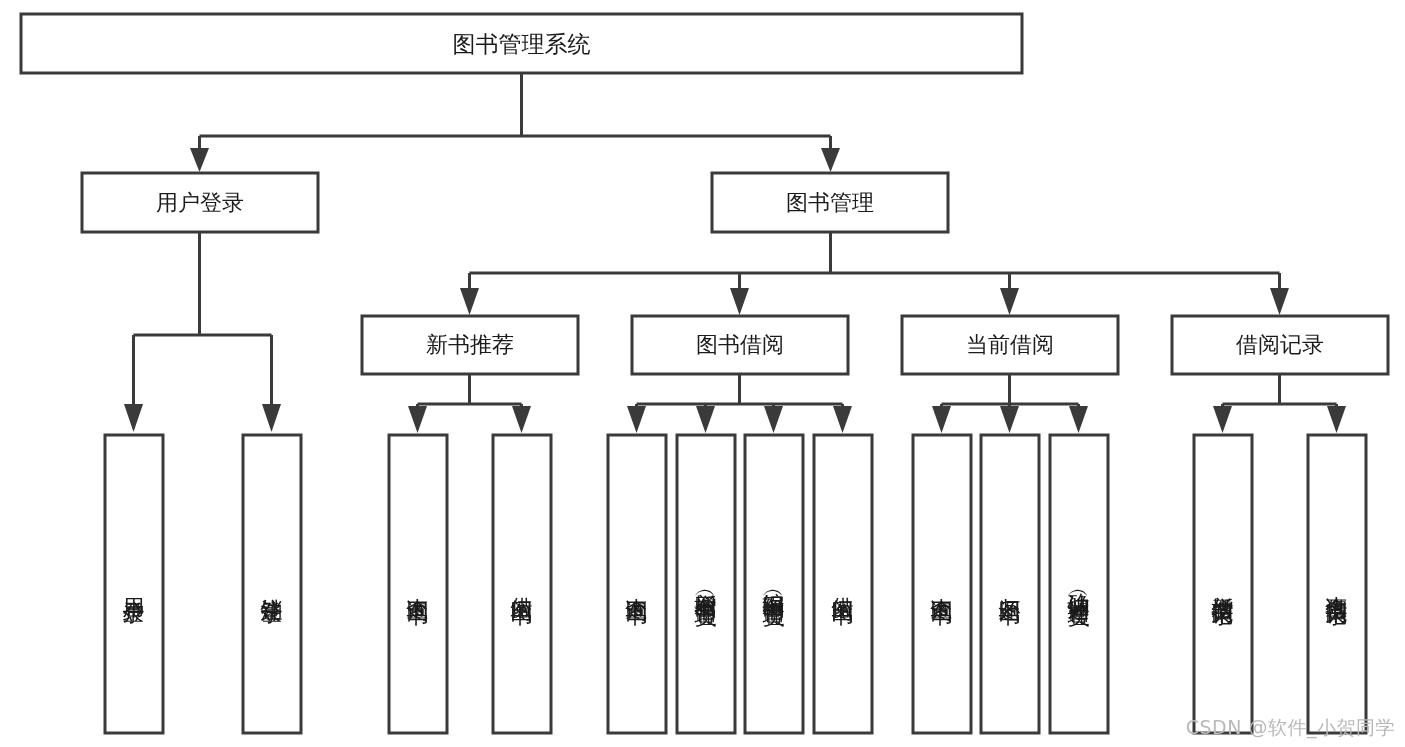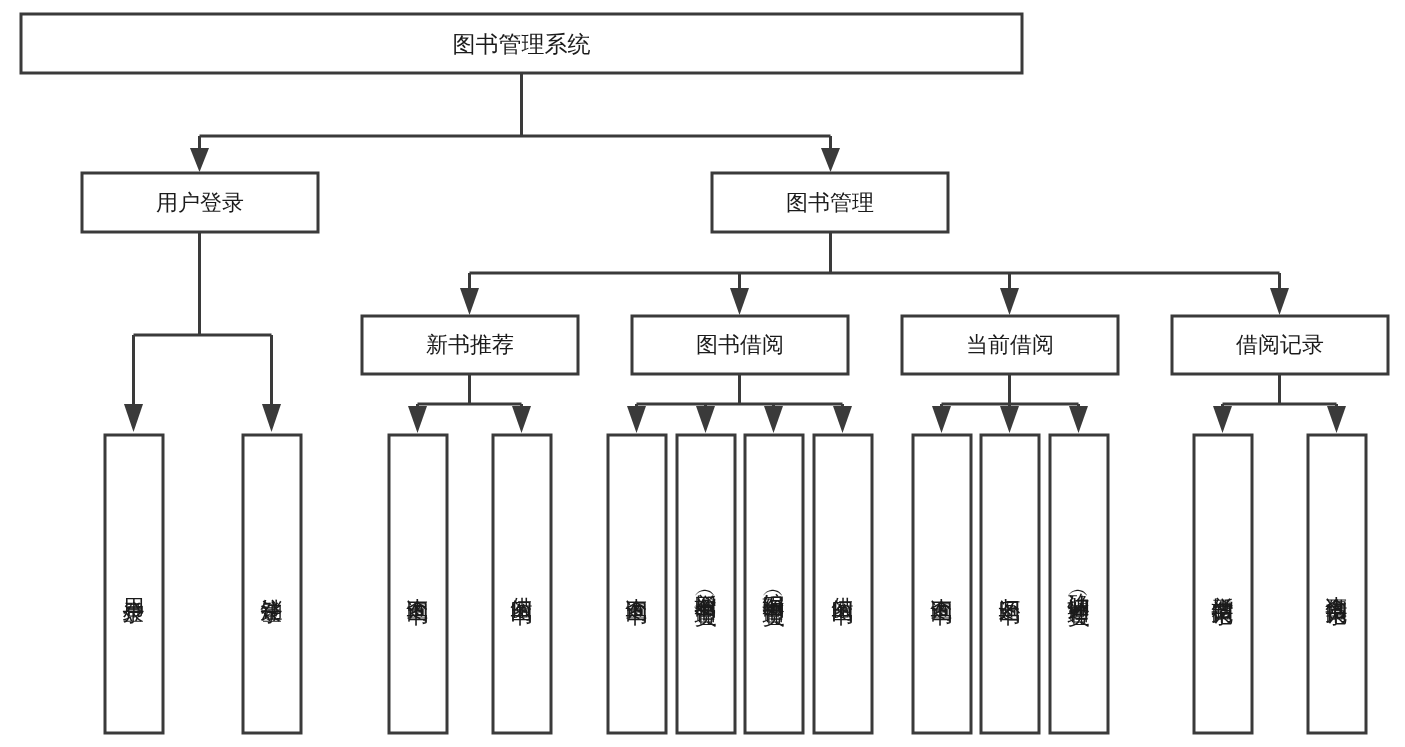--- a/index.html
+++ b/index.html
@@ -232,14 +232,15 @@
       <rect class="node-box-leaf" x="1194" y="435" width="58" height="298"></rect>
       <text class="leaf-label" x="1223" y="584">新增借阅记录</text>
     </g>
     <g>
       <rect class="node-box-leaf" x="1308" y="435" width="58" height="298"></rect>
       <text class="leaf-label" x="1337" y="584">查询借阅记录</text>
     </g>
 
   </svg>
 
+  <div class="watermark">CSDN @软件_小贺同学</div>
 
 </div>
 
 </body></html>

